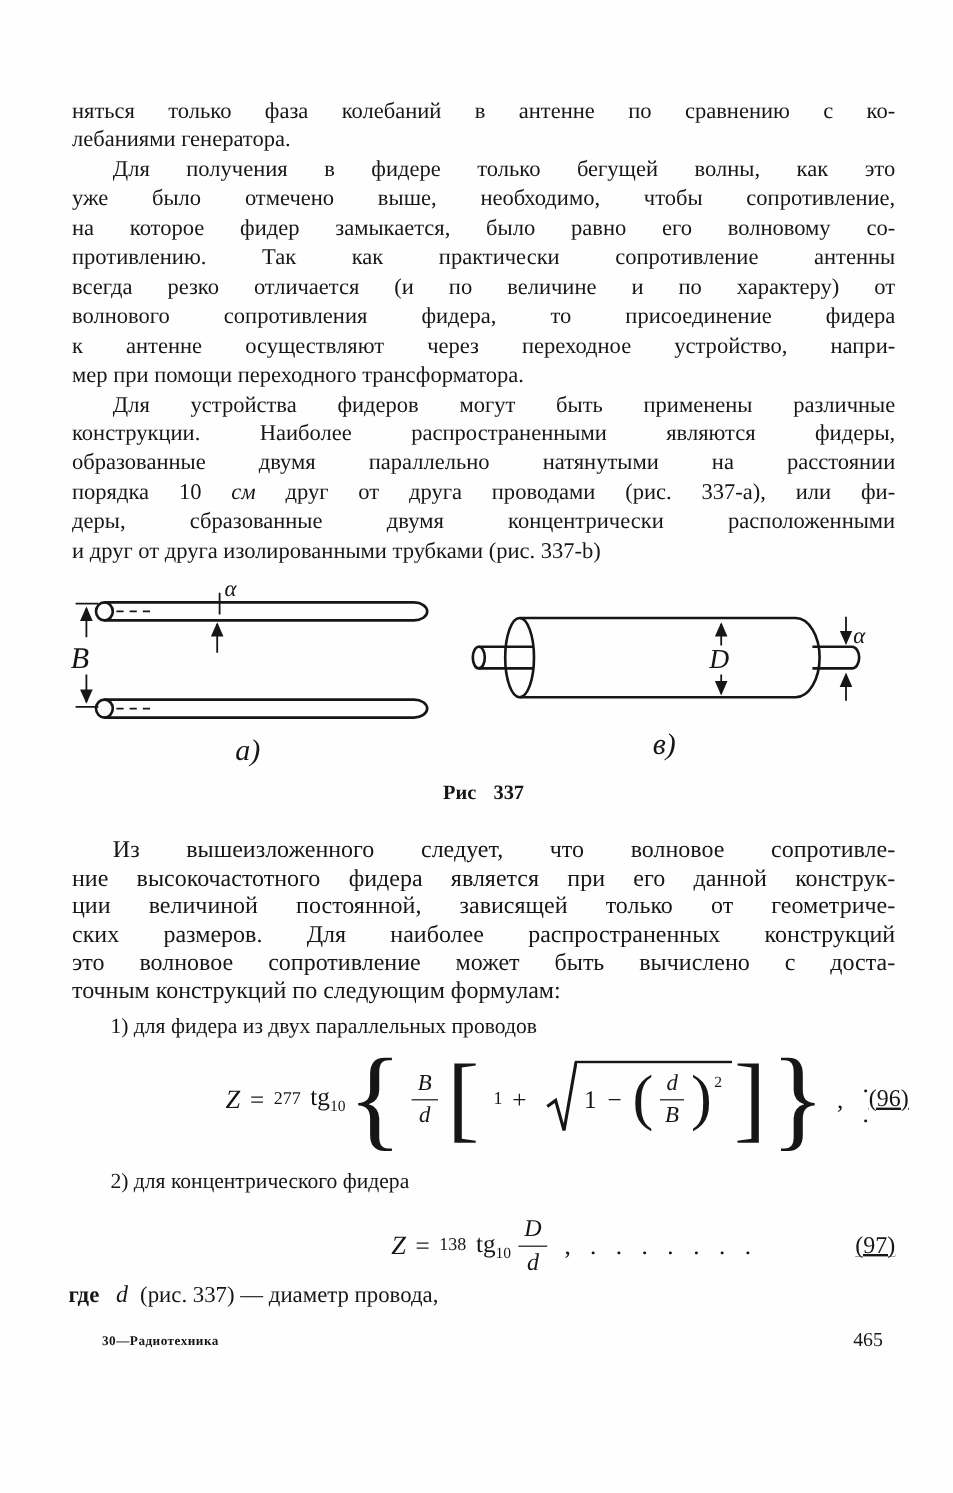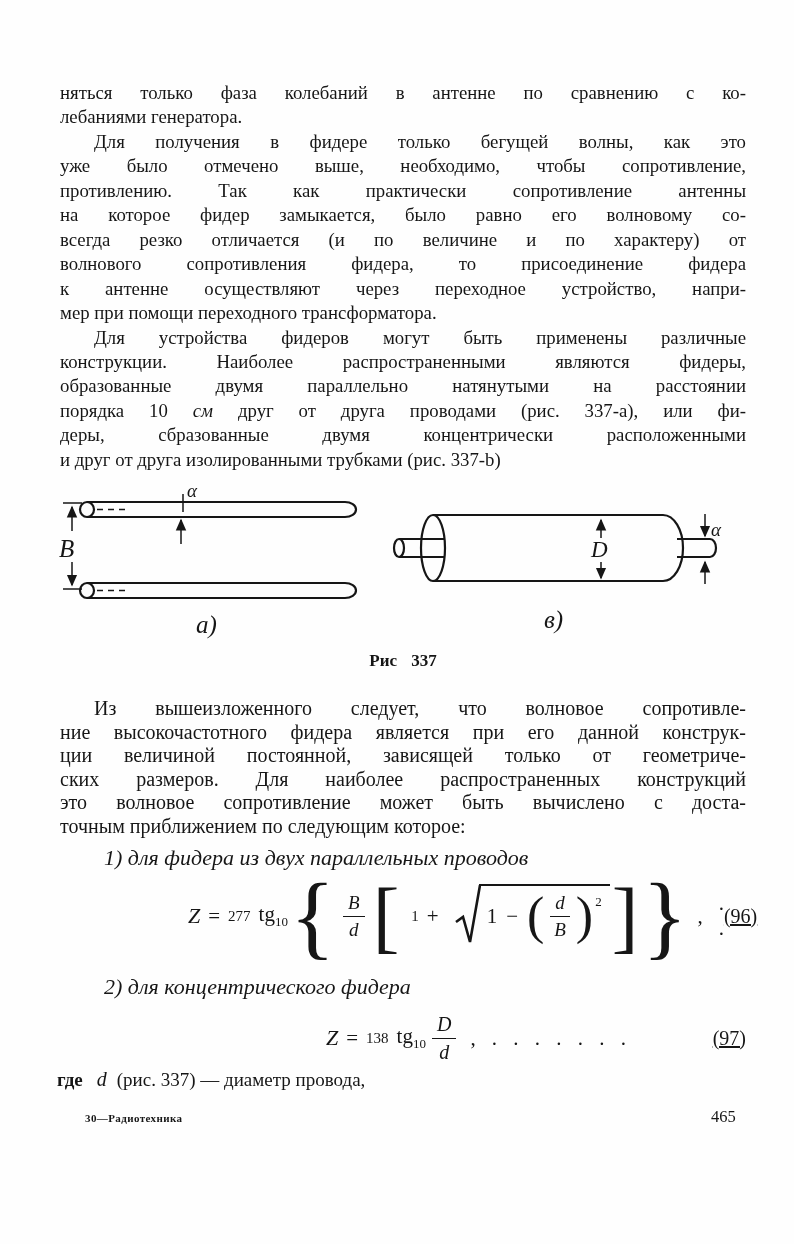--- a/index.html
+++ b/index.html
@@ -7,21 +7,21 @@
         font-family:"Liberation Serif","DejaVu Serif",serif;color:#161616;padding-left:30px;}
   
   .tblock{position:absolute;left:60px;width:686px;}
   #block1{top:81px;font-size:18.8px;line-height:24.45px;}
   #block2{top:697px;font-size:20px;line-height:23.6px;}
   .ln{text-align:justify;text-align-last:justify;white-space:normal;}
   .ln.end{text-align-last:left;}
   .ln.ind{text-indent:34px;}
   .it{font-style:italic;}
   
-  .itemline{position:absolute;left:64px;width:686px;font-size:22px;font-style:italic;}
+  .itemline{position:absolute;left:52px;width:686px;font-size:18px;}
   #item1{top:845px;padding-left:40px;}
   #item2{top:974px;padding-left:40px;}
   
   #figsvg{position:absolute;left:55px;top:478px;}
   #figcaption{position:absolute;left:60px;top:651px;width:686px;text-align:center;
               font-size:17px;word-spacing:10px;font-weight:bold;}
   .figtext{font-family:"Liberation Serif",serif;font-style:italic;fill:#161616;}
   
   .formula{position:absolute;left:60px;width:686px;display:flex;align-items:center;}
   #f96{top:866px;height:100px;}
@@ -59,22 +59,22 @@
 </head>
 <body>
 
 <div class="page">
 
   <div class="tblock" id="block1">
     <div class="ln">няться только фаза колебаний в антенне по сравнению с ко-</div>
     <div class="ln end">лебаниями генератора.</div>
     <div class="ln ind">Для получения в фидере только бегущей волны, как это</div>
     <div class="ln">уже было отмечено выше, необходимо, чтобы сопротивление,</div>
+    <div class="ln">на которое фидер замыкается, было равно его волновому со-</div>
     <div class="ln">противлению. Так как практически сопротивление антенны</div>
-    <div class="ln">на которое фидер замыкается, было равно его волновому со-</div>
     <div class="ln">всегда резко отличается (и по величине и по характеру) от</div>
     <div class="ln">волнового сопротивления фидера, то присоединение фидера</div>
     <div class="ln">к антенне осуществляют через переходное устройство, напри-</div>
     <div class="ln end">мер при помощи переходного трансформатора.</div>
     <div class="ln ind">Для устройства фидеров могут быть применены различные</div>
     <div class="ln">конструкции. Наиболее распространенными являются фидеры,</div>
     <div class="ln">образованные двумя параллельно натянутыми на расстоянии</div>
     <div class="ln">
       <span>порядка 10</span>
       <span class="it">см</span>
@@ -126,21 +126,21 @@
   </svg>
 
   <div id="figcaption">Рис 337</div>
 
   <div class="tblock" id="block2">
     <div class="ln ind">Из вышеизложенного следует, что волновое сопротивле-</div>
     <div class="ln">ние высокочастотного фидера является при его данной конструк-</div>
     <div class="ln">ции величиной постоянной, зависящей только от геометриче-</div>
     <div class="ln">ских размеров. Для наиболее распространенных конструкций</div>
     <div class="ln">это волновое сопротивление может быть вычислено с доста-</div>
-    <div class="ln end">точным приближением по следующим которое:</div>
+    <div class="ln end">точным конструкций по следующим формулам:</div>
   </div>
 
   <div class="itemline" id="item1">1) для фидера из двух параллельных проводов</div>
 
   <div class="formula" id="f96">
     <span class="mvar" style="margin-left:128px">Z</span>
     <span class="mop">=</span>
     <span class="mnum">277</span>
     <span class="mfn"><span>tg</span><sub>10</sub></span>
     <span class="brace">{</span>

